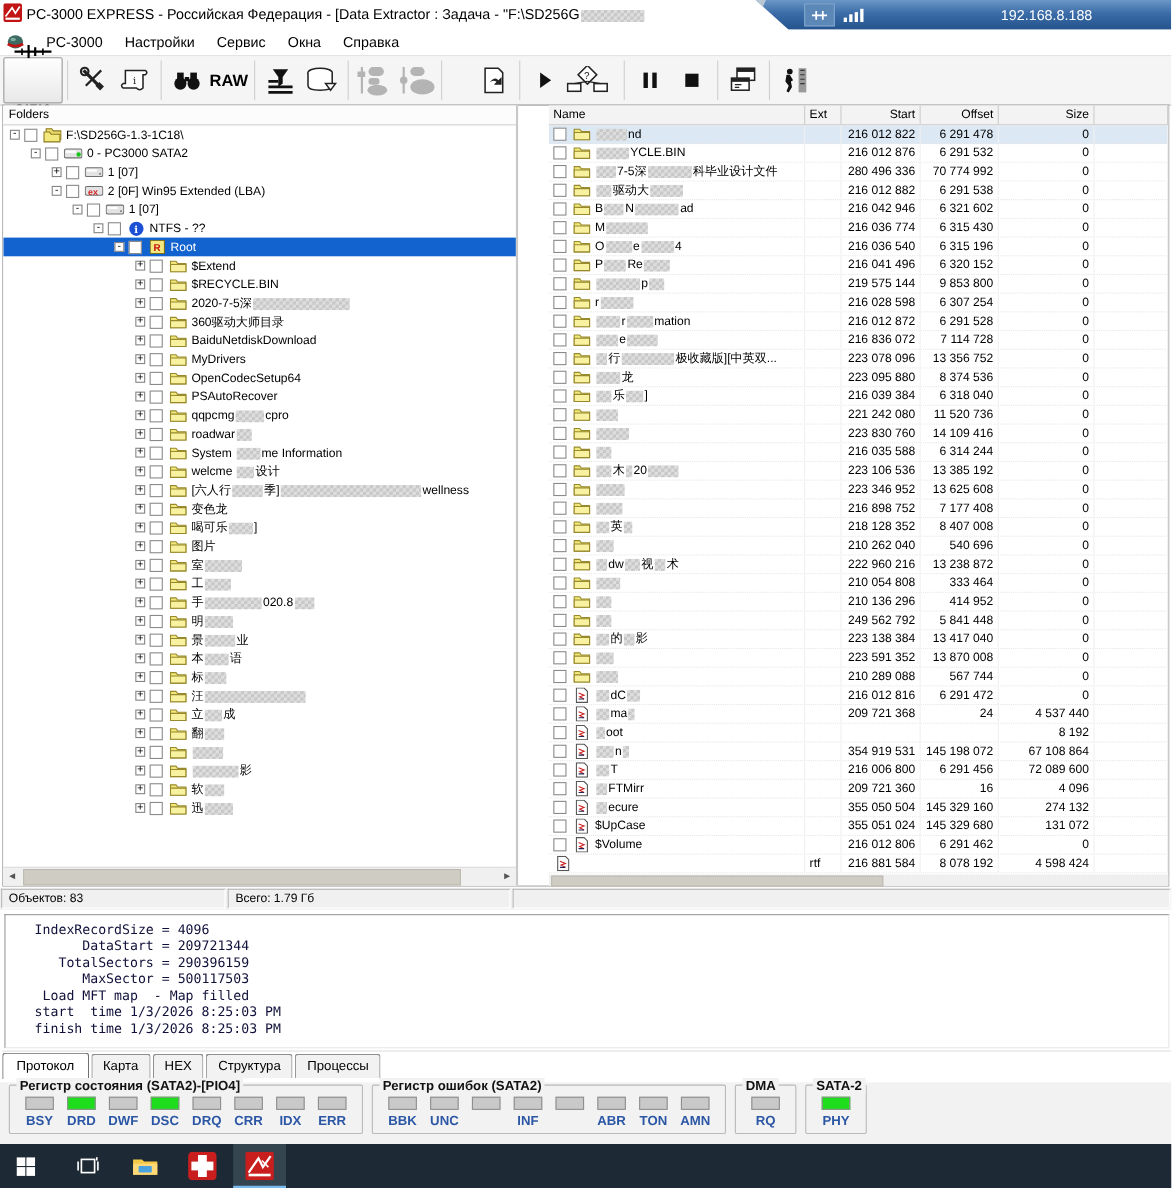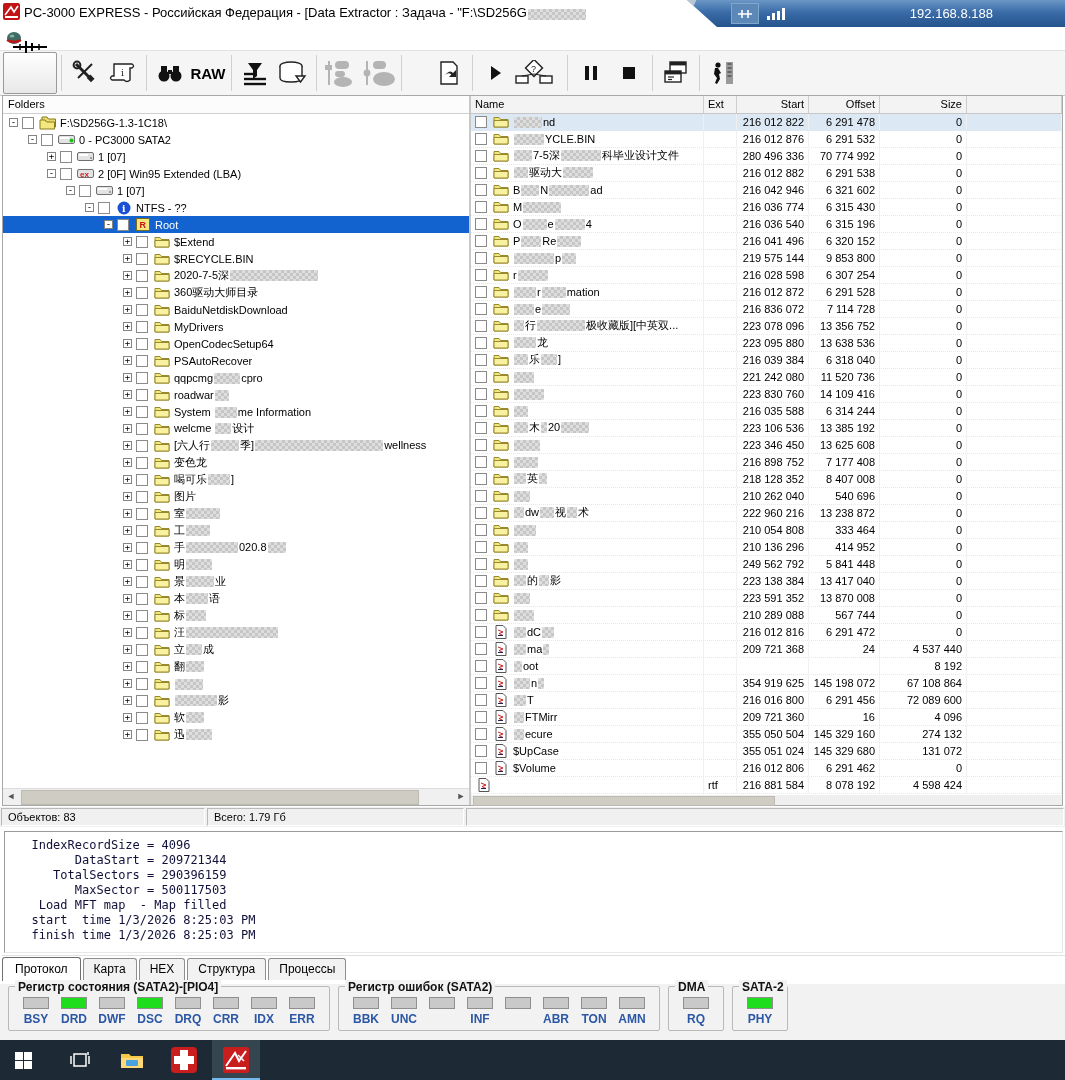--- a/index.html
+++ b/index.html
@@ -28,21 +28,21 @@
   
   #toolbar{left:0;top:50px;width:1065px;height:44px;background:#f5f5f5;
            border-top:1px solid #e3e3e3;border-bottom:1px solid #c9c9c9;display:flex;align-items:center;}
   .tb-sep{width:1px;height:36px;background:#cfcfcf;margin:0 4px;}
   .tb-btn{height:38px;min-width:38px;display:flex;flex-direction:column;align-items:center;justify-content:center;}
   #sata-btn{border:1px solid #9a9a9a;border-radius:2px;background:linear-gradient(#ffffff,#e8e8e8);
             width:52px;height:40px;margin-left:3px;gap:40px;}
   #sata-btn .lbl{font-weight:bold;font-size:10px;margin-top:1px;}
   .raw-lbl{font-weight:bold;font-size:15px;font-family:"Liberation Sans",sans-serif;}
   
-  #main{left:2px;top:95px;width:1061px;height:711px;display:flex;border:1px solid #a8a8a8;box-sizing:border-box;}
+  #main{left:2px;top:95px;width:1061px;height:711px;display:flex;border:1px solid #a8a8a8;box-sizing:border-box;gap:28px;}
   #left-panel{width:466px;border-right:2px solid #c8c8c8;display:flex;flex-direction:column;background:#fff;}
   #folders-hd{height:17px;line-height:17px;padding-left:5px;border-bottom:1px solid #d0d0d0;background:#fcfcfc;}
   #tree{flex:1;overflow:hidden;}
   .tree-row{height:17px;display:flex;align-items:center;white-space:nowrap;}
   .tree-row.sel{background:#1262cf;color:#fff;}
   .expbox{width:9px;height:9px;box-sizing:border-box;border:1px solid #848484;background:#fff;color:#000;
           font-size:9px;line-height:7px;text-align:center;margin-right:4px;flex:none;font-family:"DejaVu Sans Mono",monospace;}
   .cb{width:12px;height:12px;box-sizing:border-box;border:1px solid #8a8a8a;background:#fff;margin-right:5px;flex:none;}
   .ic{width:17px;height:14px;margin-right:4px;flex:none;display:flex;align-items:center;justify-content:center;}
   .lbl{white-space:nowrap;}
@@ -133,20 +133,27 @@
 </div>
 
 <div id="menubar" class="abs">
   <span id="menu-ico">
     <svg width="16" height="14">
         <ellipse cx="8" cy="7" rx="7" ry="6" fill="#3d6b63"></ellipse>
         <path d="M1 9 Q8 13 15 9" stroke="#c11414" stroke-width="2.4" fill="none"></path>
         <ellipse cx="6" cy="5" rx="2.5" ry="1.6" fill="#7fae9f"></ellipse>
       </svg>
   </span>
+  <span style="display:flex">
+      <div class="menu-item">PC-3000</div>
+      <div class="menu-item">Настройки</div>
+      <div class="menu-item">Сервис</div>
+      <div class="menu-item">Окна</div>
+      <div class="menu-item">Справка</div>
+    </span>
 </div>
 
 <div id="toolbar" class="abs">
   <div id="sata-btn" class="tb-btn">
     <span>
         <svg width="34" height="12">
           <line x1="0" y1="6" x2="34" y2="6" stroke="#000" stroke-width="2"></line>
           <line x1="13" y1="0" x2="13" y2="12" stroke="#000" stroke-width="2"></line>
           <line x1="19" y1="2" x2="19" y2="10" stroke="#000" stroke-width="2"></line>
           <line x1="7" y1="3" x2="7" y2="9" stroke="#000" stroke-width="1.5"></line>
@@ -963,21 +970,21 @@
             <span class="ic">
               <svg width="16" height="13">
                 <path d="M1 2.5 h5 l1.5 2 h7.5 v7.5 h-14z" fill="#f0e87a" stroke="#98892c"></path>
                 <path d="M1 5.5 h14 v6.5 h-14z" fill="#f7f1a0" stroke="#98892c"></path>
               </svg>
             </span>
             <span><span class="mz" style="width: 22px;"></span><span>龙</span></span>
           </div>
           <div class="c"></div>
           <div class="c num">223 095 880</div>
-          <div class="c num">13 638 536</div>
+          <div class="c num">8 374 536</div>
           <div class="c num">0</div>
           <div class="c"></div>
         </div>
         <div class="lrow">
           <div class="c">
             <span class="cb"></span>
             <span class="ic">
               <svg width="16" height="13">
                 <path d="M1 2.5 h5 l1.5 2 h7.5 v7.5 h-14z" fill="#f0e87a" stroke="#98892c"></path>
                 <path d="M1 5.5 h14 v6.5 h-14z" fill="#f7f1a0" stroke="#98892c"></path>
@@ -1064,21 +1071,21 @@
             <span class="cb"></span>
             <span class="ic">
               <svg width="16" height="13">
                 <path d="M1 2.5 h5 l1.5 2 h7.5 v7.5 h-14z" fill="#f0e87a" stroke="#98892c"></path>
                 <path d="M1 5.5 h14 v6.5 h-14z" fill="#f7f1a0" stroke="#98892c"></path>
               </svg>
             </span>
             <span><span class="mz" style="width: 26px;"></span></span>
           </div>
           <div class="c"></div>
-          <div class="c num">223 346 450</div>
+          <div class="c num">223 346 952</div>
           <div class="c num">13 625 608</div>
           <div class="c num">0</div>
           <div class="c"></div>
         </div>
         <div class="lrow">
           <div class="c">
             <span class="cb"></span>
             <span class="ic">
               <svg width="16" height="13">
                 <path d="M1 2.5 h5 l1.5 2 h7.5 v7.5 h-14z" fill="#f0e87a" stroke="#98892c"></path>
@@ -1306,39 +1313,39 @@
             <span class="ic">
               <svg width="12" height="14">
                 <path d="M1 .5 h7 l3 3 v10 h-10z" fill="#fff" stroke="#555"></path>
                 <path d="M3 5 l5 2 -4 1.5 4 2" stroke="#c22" fill="none"></path>
                 <path d="M3 10.5 h5" stroke="#225" fill="none"></path>
               </svg>
             </span>
             <span><span class="mz" style="width: 16px;"></span><span>n</span><span class="mz" style="width: 6px;"></span></span>
           </div>
           <div class="c"></div>
-          <div class="c num">354 919 625</div>
+          <div class="c num">354 919 531</div>
           <div class="c num">145 198 072</div>
           <div class="c num">67 108 864</div>
           <div class="c"></div>
         </div>
         <div class="lrow">
           <div class="c">
             <span class="cb"></span>
             <span class="ic">
               <svg width="12" height="14">
                 <path d="M1 .5 h7 l3 3 v10 h-10z" fill="#fff" stroke="#555"></path>
                 <path d="M3 5 l5 2 -4 1.5 4 2" stroke="#c22" fill="none"></path>
                 <path d="M3 10.5 h5" stroke="#225" fill="none"></path>
               </svg>
             </span>
             <span><span class="mz" style="width: 12px;"></span><span>T</span></span>
           </div>
           <div class="c"></div>
-          <div class="c num">216 016 800</div>
+          <div class="c num">216 006 800</div>
           <div class="c num">6 291 456</div>
           <div class="c num">72 089 600</div>
           <div class="c"></div>
         </div>
         <div class="lrow">
           <div class="c">
             <span class="cb"></span>
             <span class="ic">
               <svg width="12" height="14">
                 <path d="M1 .5 h7 l3 3 v10 h-10z" fill="#fff" stroke="#555"></path>

